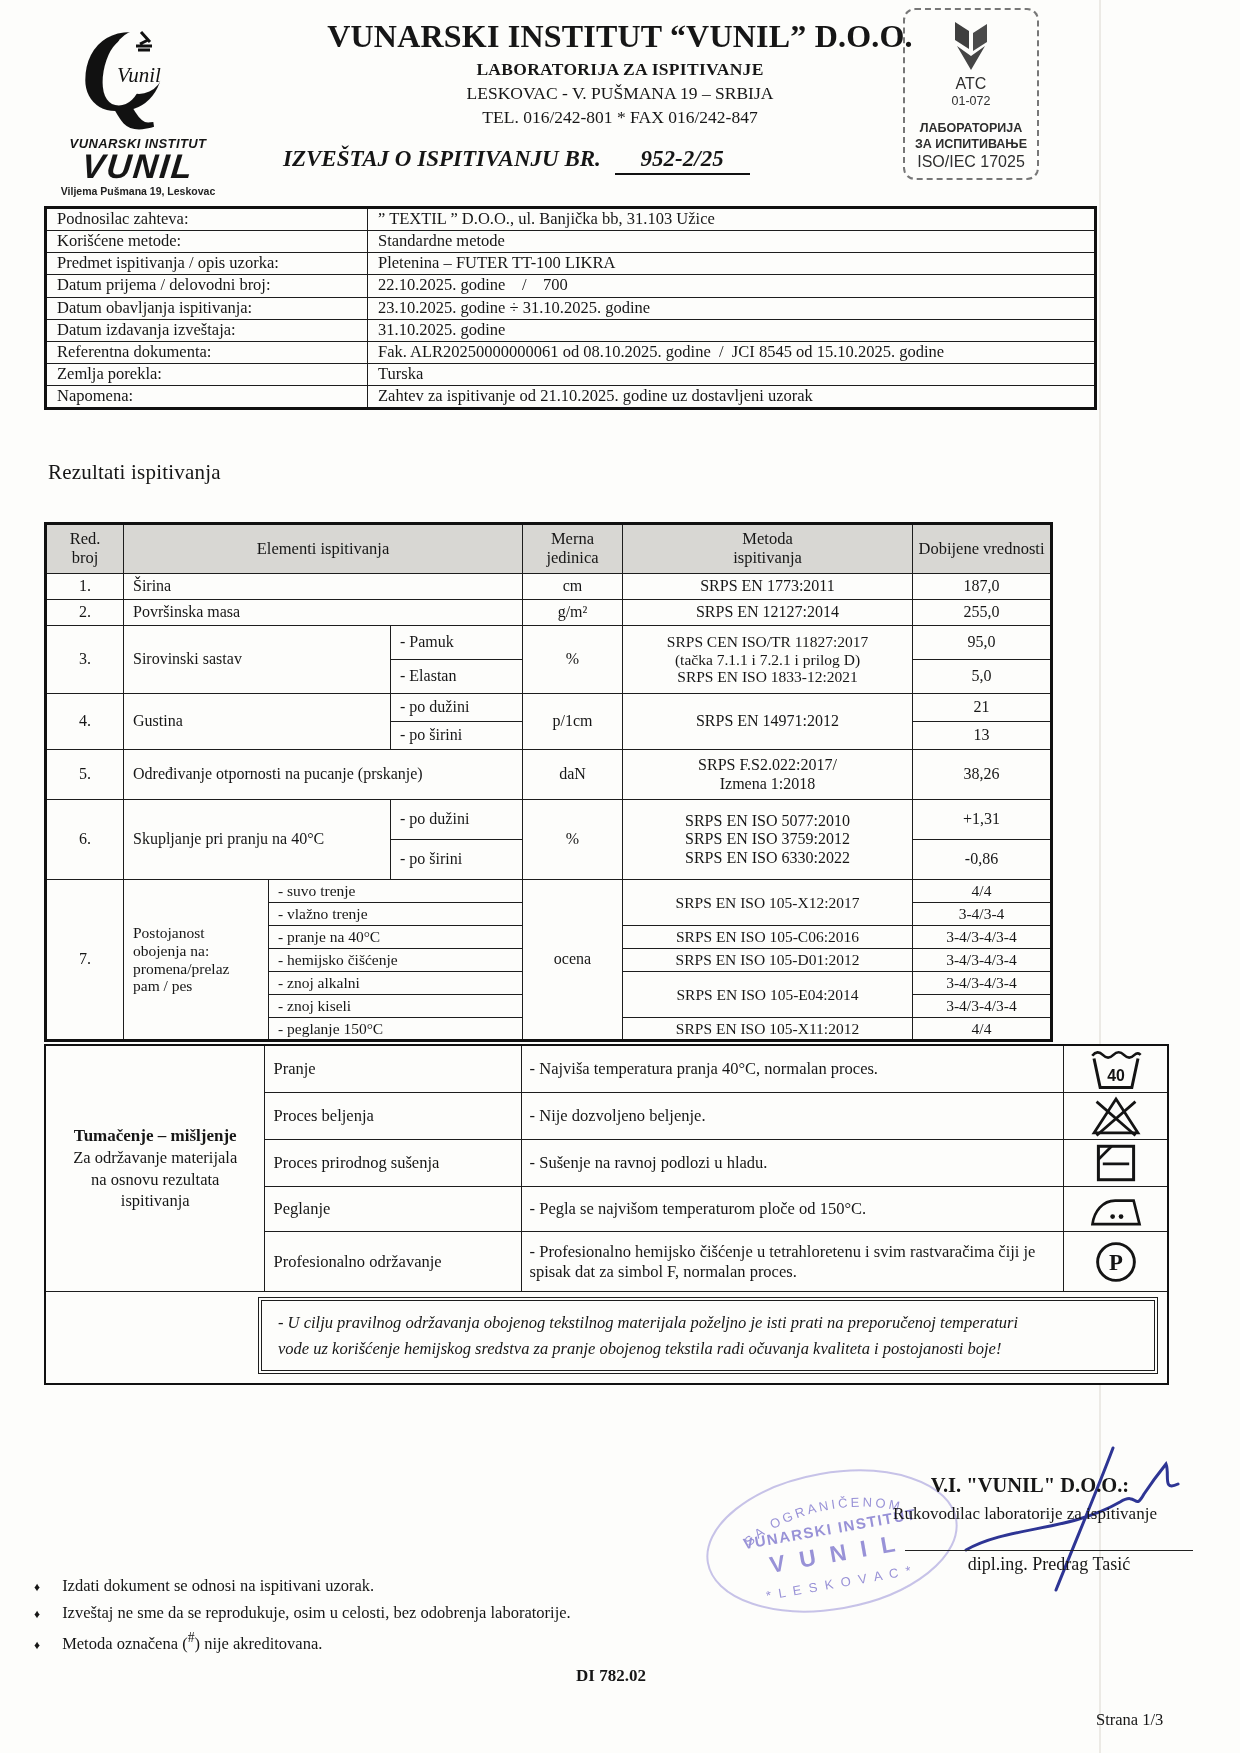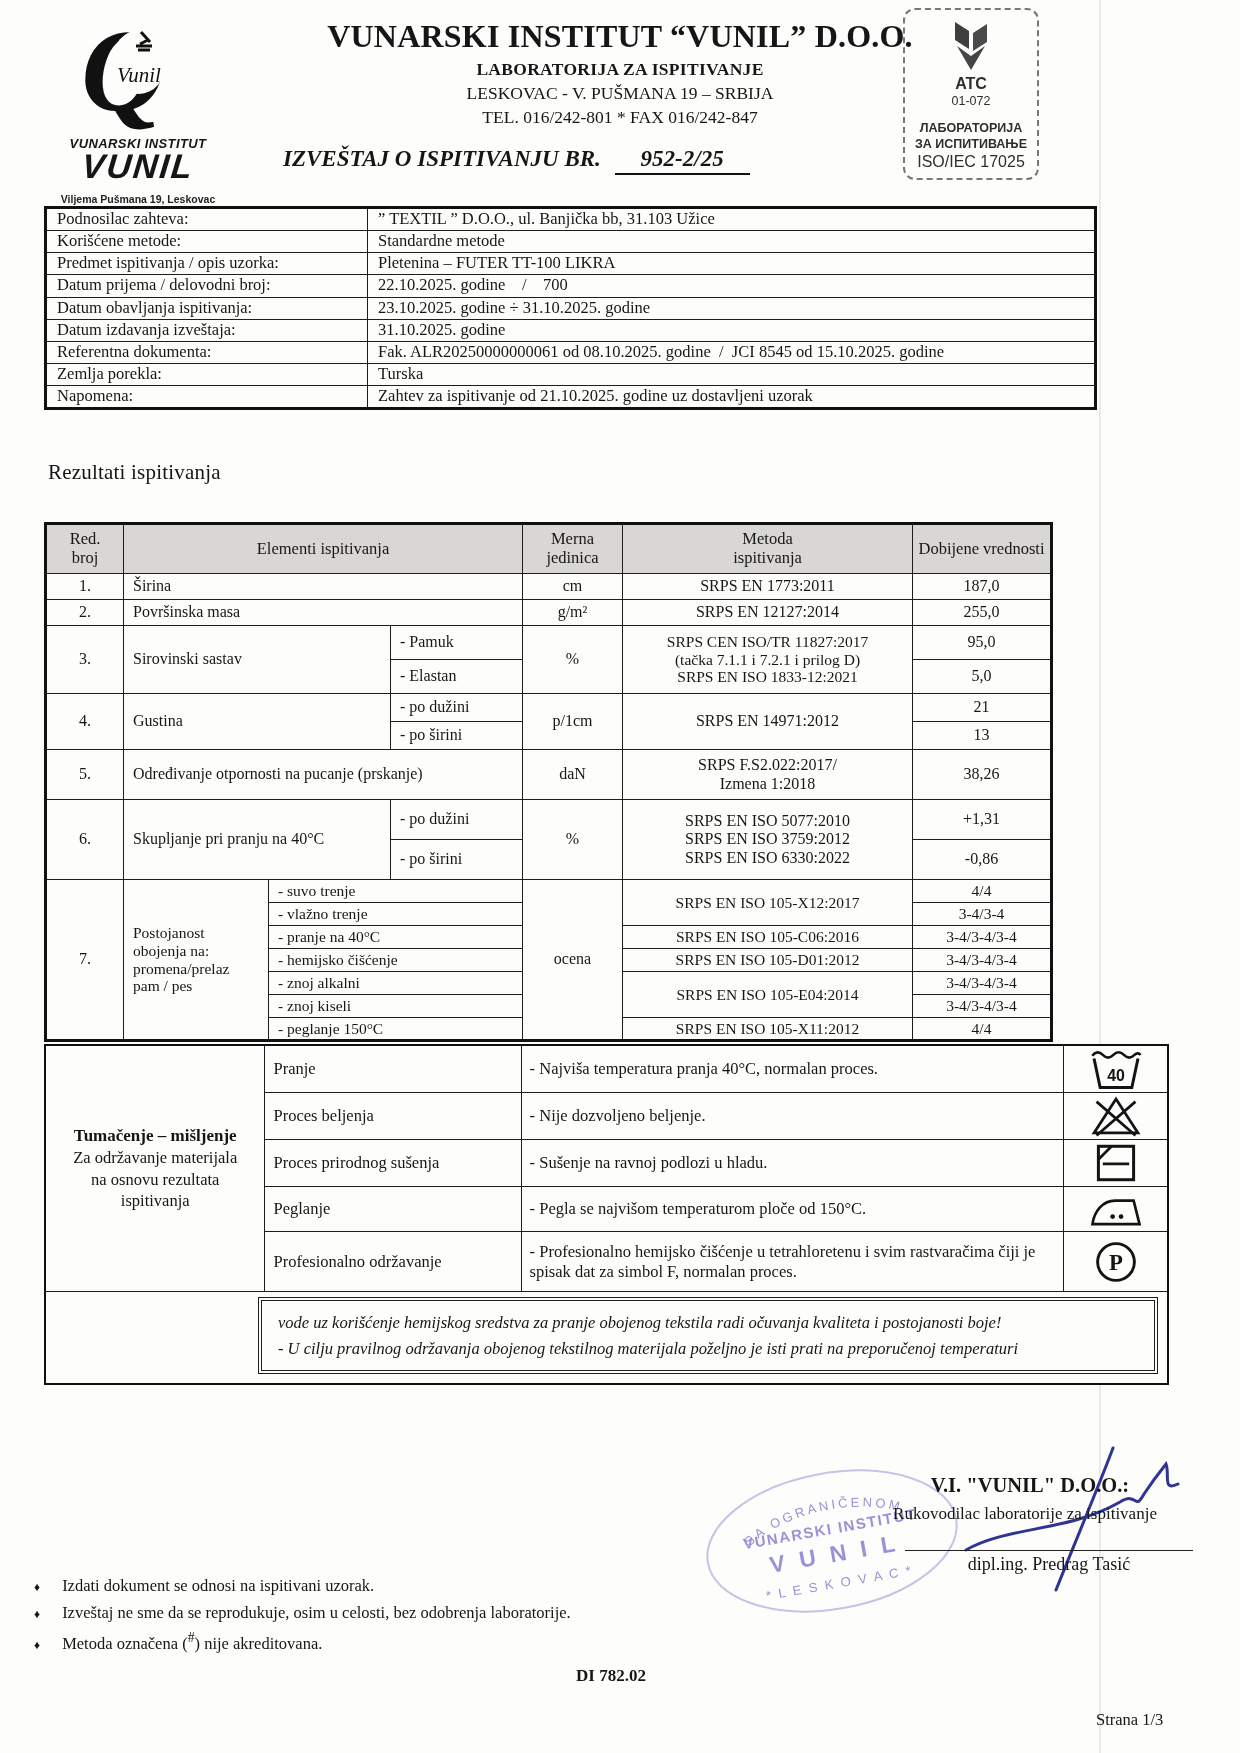--- a/index.html
+++ b/index.html
@@ -8,30 +8,30 @@
     background:#fdfdfb; overflow:hidden;
     font-family:"Liberation Serif","DejaVu Serif",serif; color:#161616;
   }
   .abs{position:absolute;}
   .scan-line{left:1099px;top:0;width:2px;height:1753px;background:#eceae5;}
 
   
   .logo-block{left:48px;top:10px;width:180px;text-align:center;}
   .logo-institute{font:italic 700 13px "Liberation Sans",sans-serif;letter-spacing:.4px;margin-top:2px;}
   .logo-brand{font:italic 900 34px "Liberation Sans",sans-serif;letter-spacing:2px;line-height:.9;transform:skewX(-6deg);}
-  .logo-address{font:700 10.5px "Liberation Sans",sans-serif;color:#222;margin-top:11px;}
+  .logo-address{font:700 10.5px "Liberation Sans",sans-serif;color:#222;margin-top:3px;}
   .head-center{left:295px;top:18px;width:650px;text-align:center;}
   .co-name{font-weight:700;font-size:32px;letter-spacing:.2px;}
   .co-lab{font-weight:700;font-size:17.5px;margin-top:4px;letter-spacing:.3px;}
   .co-addr,.co-tel{font-size:17.5px;margin-top:3px;}
   .report-line{left:283px;top:146px;width:700px;font-style:italic;font-weight:700;font-size:23px;}
   .report-no{display:inline-block;border-bottom:2.5px solid #111;padding:0 26px 1px 26px;margin-left:8px;}
   .badge{left:903px;top:8px;width:132px;height:168px;border:2px dashed #777;border-radius:12px;
          text-align:center;font-family:"Liberation Sans","DejaVu Sans",sans-serif;color:#2e2e2e;}
-  .badge-abbr{font-weight:700;font-size:16px;margin-top:1px;}
+  .badge-abbr{font-weight:400;font-size:16px;margin-top:1px;}
   .badge-num{font-size:12.5px;margin-top:1px;}
   .badge-l{font-weight:700;font-size:12.5px;line-height:1.25;}
   .badge-std{font-size:16px;margin-top:1px;}
 
   
   .info-table{left:44px;top:206px;width:1053px;border-collapse:collapse;}
   .info-table td{border:1.6px solid #1d1d1d;font-size:16.5px;padding:1px 10px 2px 10px;height:18px;line-height:1.1;}
   .info-table{border:3px solid #111;}
   .info-table .lbl{width:300px;}
 
@@ -355,22 +355,22 @@
           <td class="sym">
             <svg class="icon-sv" width="56" height="48" viewBox="0 0 64 52">
               <circle cx="32" cy="26" r="21" fill="none" stroke="#141414" stroke-width="3.4"></circle>
               <text x="32" y="35" text-anchor="middle" font-family="Liberation Serif, serif" font-weight="bold" font-size="26" fill="#141414">P</text>
             </svg>
           </td>
         </tr>
       </tbody>
     </table>
     <div class="care-note">
+      <span class="ln">- U cilju pravilnog održavanja obojenog tekstilnog materijala poželjno je isti prati na preporučenoj temperaturi</span>
       <span class="ln">vode uz korišćenje hemijskog sredstva za pranje obojenog tekstila radi očuvanja kvaliteta i postojanosti boje!</span>
-      <span class="ln">- U cilju pravilnog održavanja obojenog tekstilnog materijala poželjno je isti prati na preporučenoj temperaturi</span>
     </div>
   </div>
 
   <svg class="abs stamp" width="268" height="158" viewBox="0 0 268 158">
     <g transform="rotate(-10 134 79)" fill="#7b72cc" opacity="0.9">
       <ellipse cx="134" cy="79" rx="126" ry="68" fill="none" stroke="#7b72cc" stroke-width="2" opacity="0.55"></ellipse>
       <path id="arcTop" d="M 30 95 A 110 62 0 0 1 240 88" fill="none"></path>
       <text font-family="Liberation Sans, sans-serif" font-size="13" letter-spacing="3">
         <textPath href="#arcTop" startOffset="14%">SA OGRANIČENOM</textPath>
       </text>

